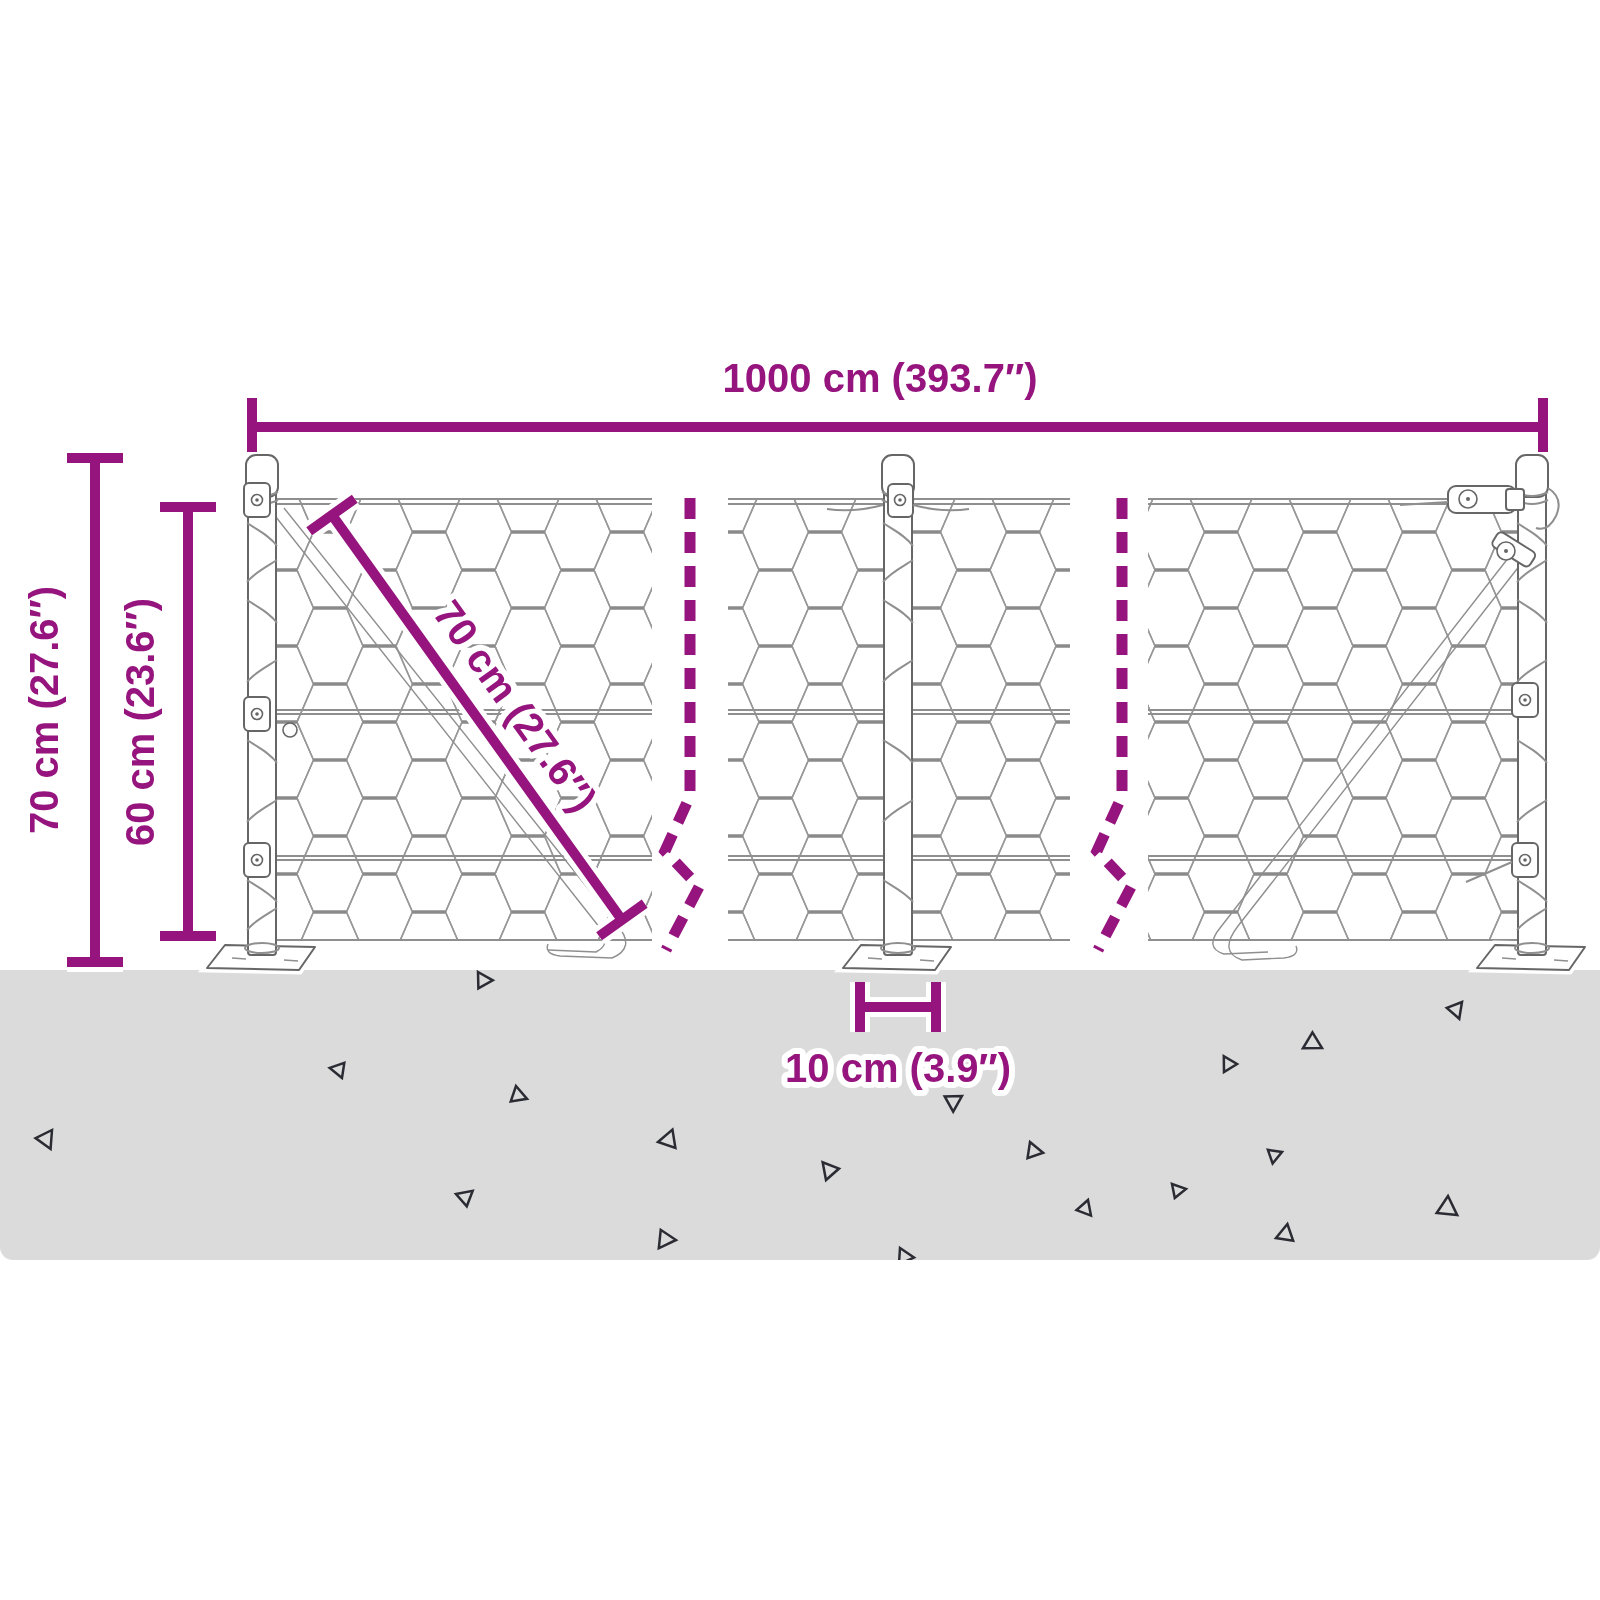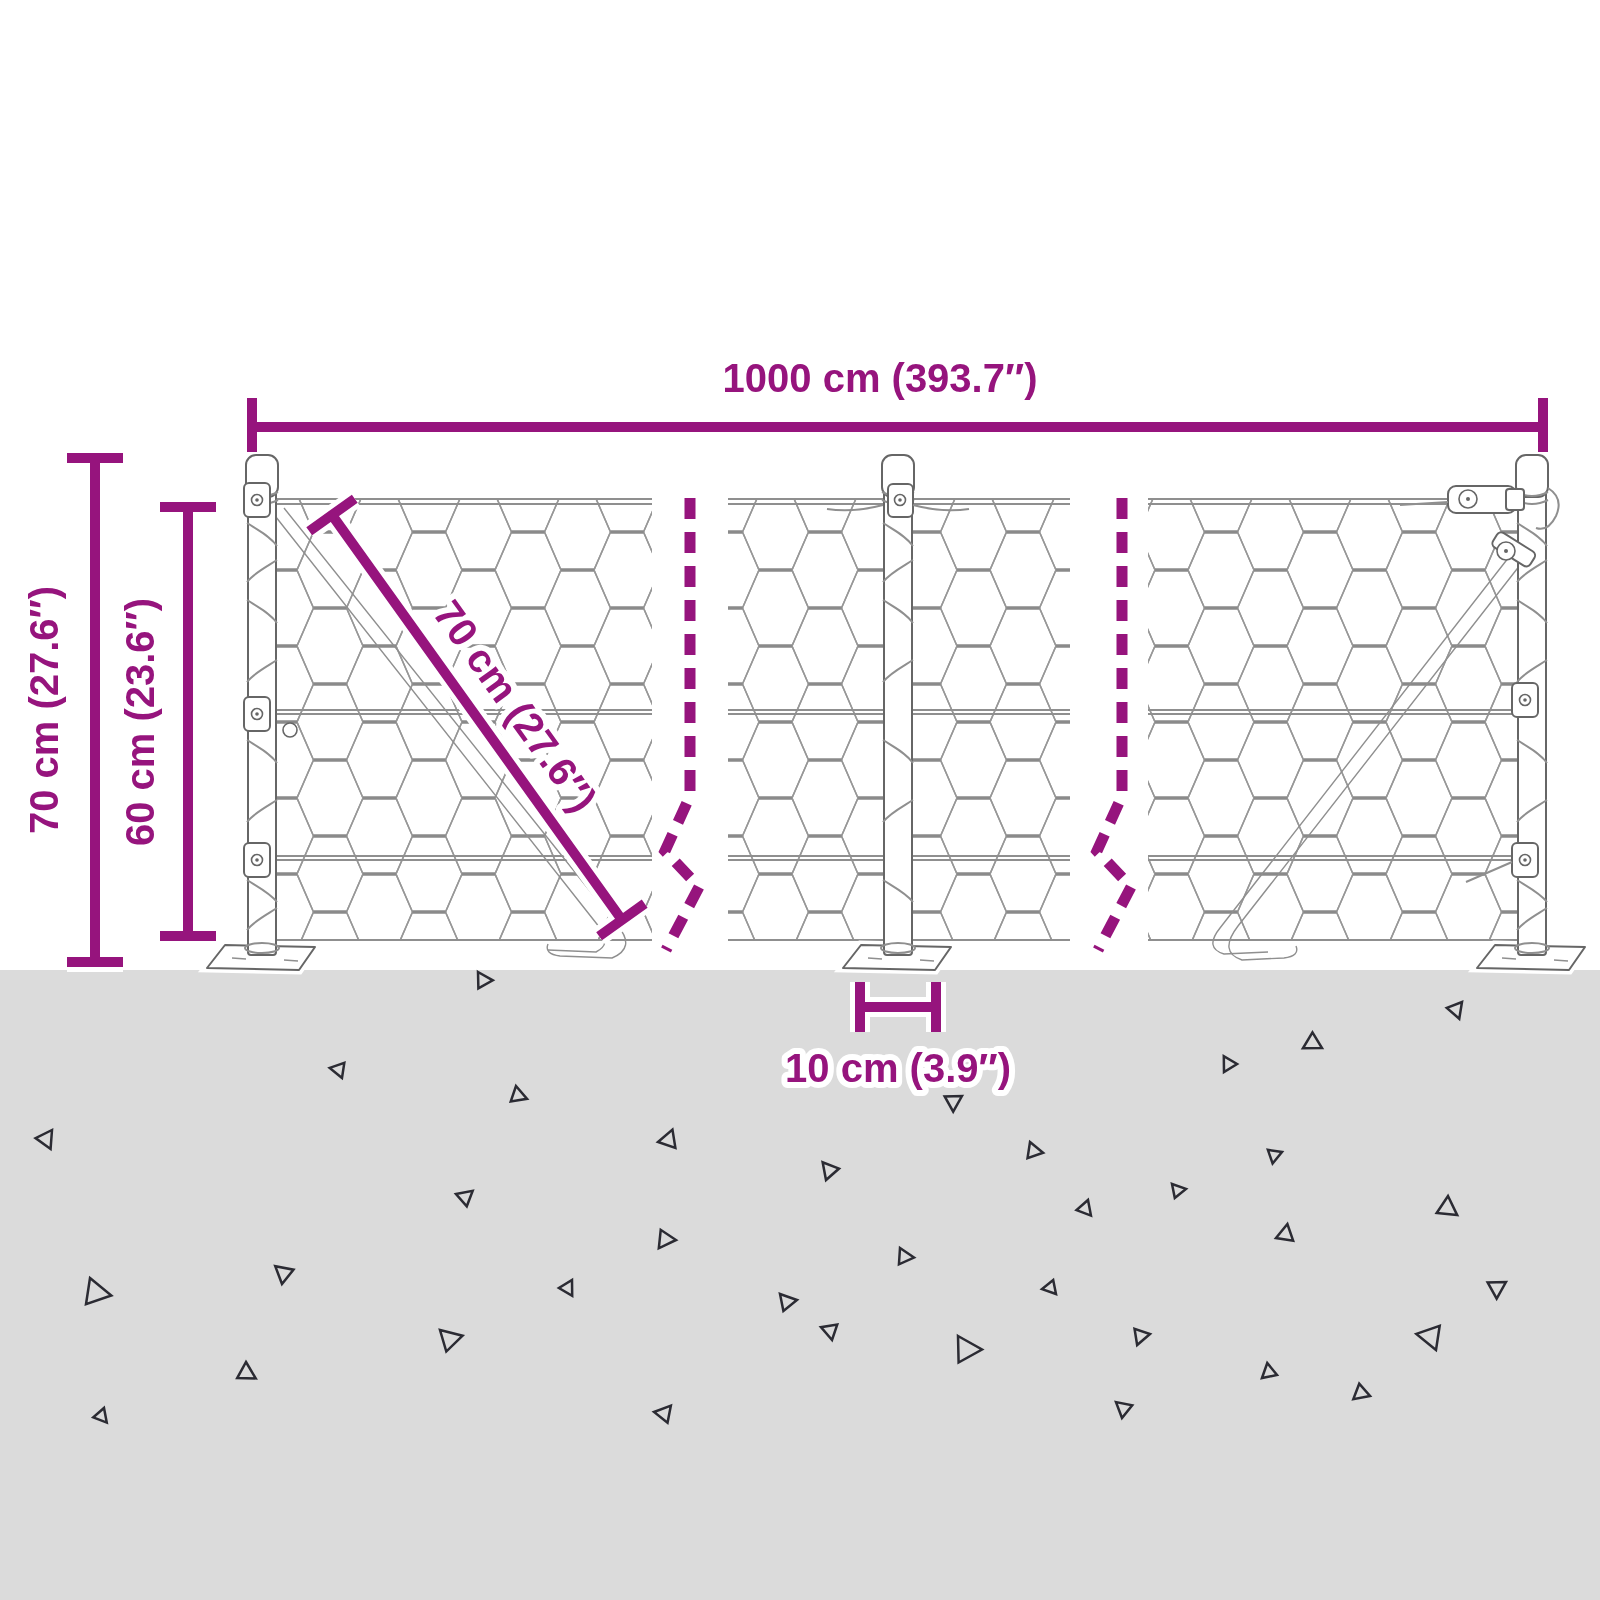--- a/index.html
+++ b/index.html
@@ -1,17 +1,17 @@
 <!DOCTYPE html>
 <html style="--background: #FFFFFF; --ground: #DBDBDB; --dimension: #96147D; --halo: #FFFFFF; --line_art: #8F8F8F; --line_dark: #666666; --triangle: #2B2B33;"><head>
 <meta charset="utf-8">
 <style>
   html,body{margin:0;padding:0;background:#fff;}
-  .stage{position:relative;width:1600px;height:1600px;background:var(--background,#fff);overflow:hidden;
-         font-family:"Liberation Sans",sans-serif;}
+  .stage{position:relative;width:1600px;height:1260px;background:var(--background,#fff);overflow:hidden;
+         font-family:"Liberation Sans",sans-serif;border-radius:13px;}
   svg{position:absolute;inset:0;display:block;}
   .art{stroke:var(--line_art,#8F8F8F);fill:none;stroke-width:2;}
   .artthin{stroke:var(--line_art,#8F8F8F);fill:none;stroke-width:1.4;}
   .artfill{fill:#fff;stroke:var(--line_dark,#666);stroke-width:2;stroke-linejoin:round;}
   .bolt{fill:#fff;stroke:var(--line_dark,#666);stroke-width:1.6;}
   .boltdot{fill:var(--line_dark,#666);stroke:none;}
   .halo{stroke:var(--halo,#fff);fill:none;stroke-linecap:butt;}
   .dim{stroke:var(--dimension,#96147D);fill:none;stroke-linecap:butt;}
   .dimdash{stroke:var(--dimension,#96147D);fill:none;stroke-width:11;stroke-dasharray:21 13;}
   .dimtext{fill:var(--dimension,#96147D);stroke:var(--halo,#fff);stroke-width:12px;paint-order:stroke;

